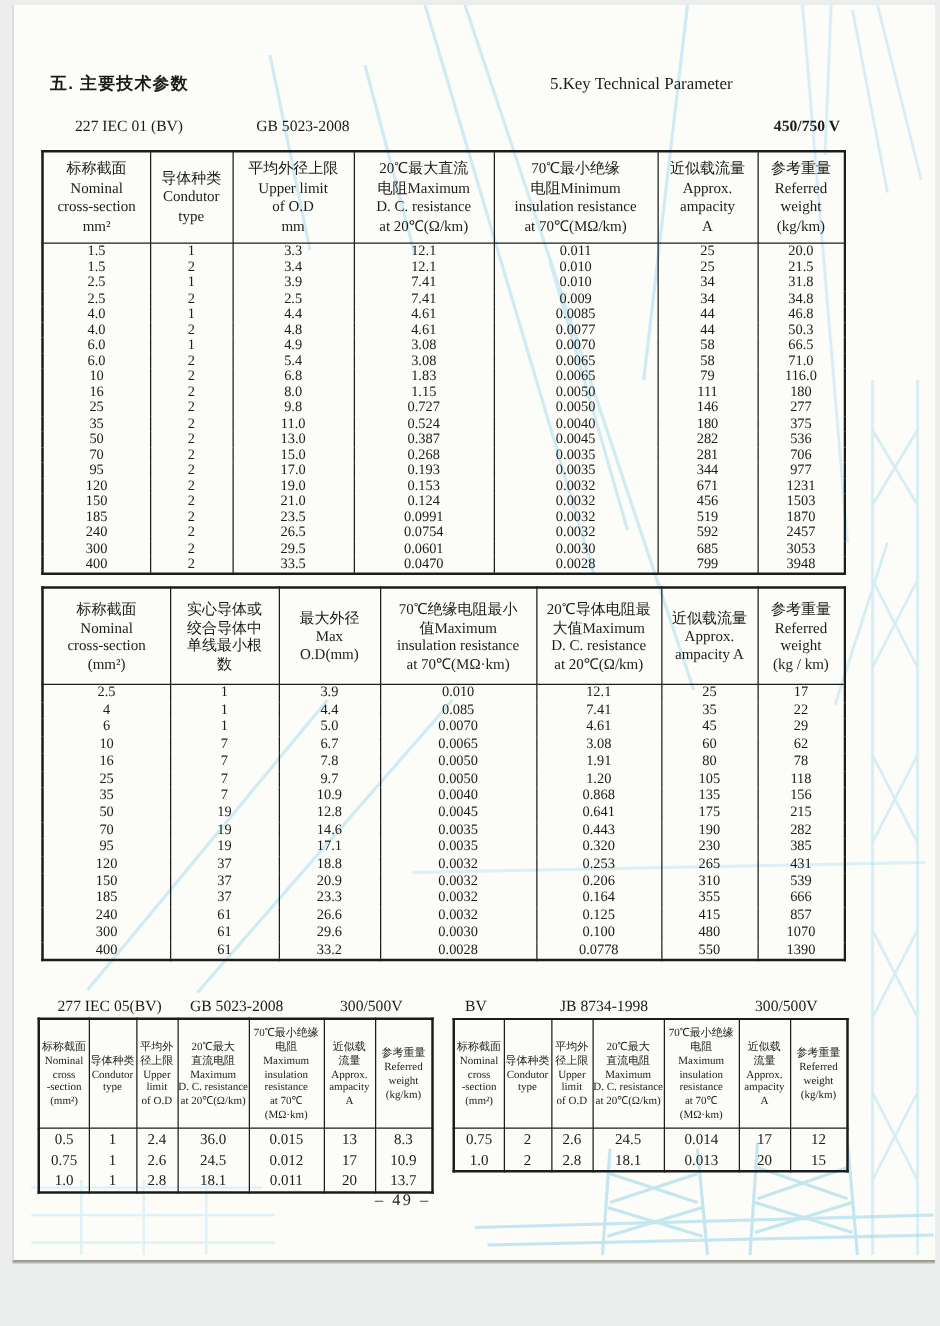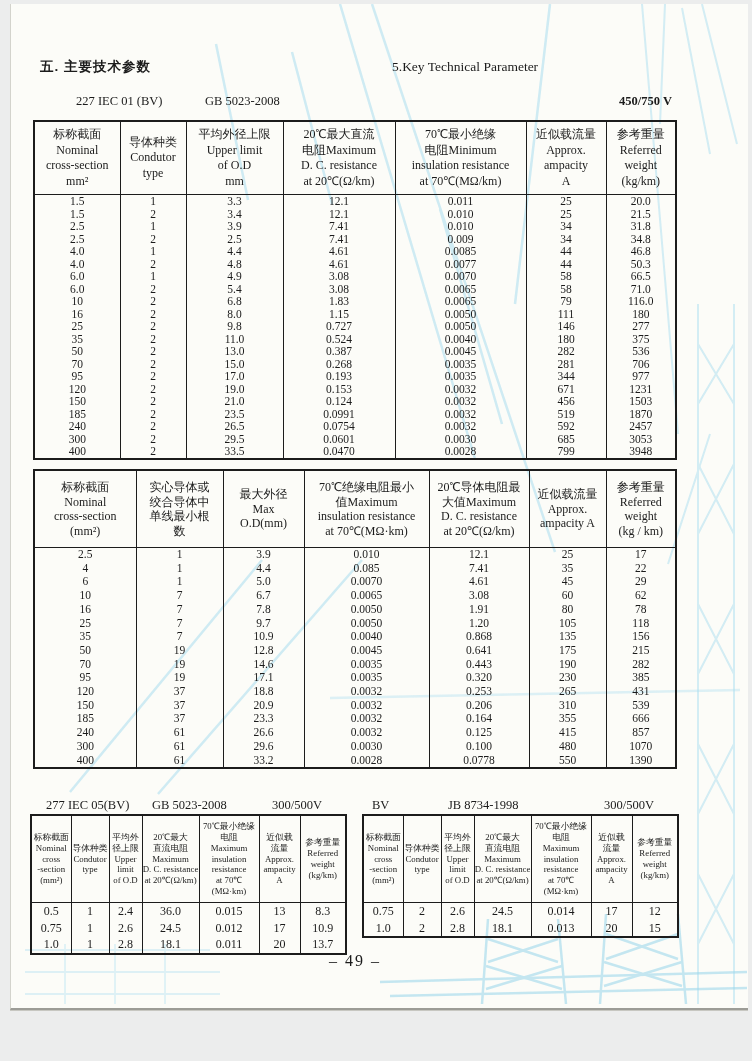--- a/index.html
+++ b/index.html
@@ -16,21 +16,21 @@
     border-bottom:2px solid #9c9c96;
     box-shadow:0 1px 0 #c7c7c1;
   }
   .watermark{position:absolute;left:10px;top:4px;pointer-events:none;}
 
   .sec-title-zh{
     position:absolute;left:40px;top:58px;
     font-family:"Liberation Sans",sans-serif;font-weight:bold;font-size:13.5px;letter-spacing:1px;
   }
   .sec-title-en{
-    position:absolute;left:392px;top:59px;font-size:13.5px;
+    position:absolute;left:392px;top:59px;font-size:13.5px;padding-left:48px;
   }
   .caption{position:absolute;font-size:12.5px;white-space:nowrap;}
   .cap-abs span{position:absolute;white-space:nowrap;}
 
   table{border-collapse:collapse;table-layout:fixed;position:absolute;background:transparent;}
   table, th, td{border:1px solid #1c1c1c;}
   table{border-width:2px;}
   th{font-weight:normal;text-align:center;vertical-align:middle;padding:1px 0;}
   td{text-align:center;vertical-align:middle;padding:0;}
   tbody td{border-top:0;border-bottom:0;}
@@ -50,22 +50,22 @@
   .t2 th{font-size:12px;line-height:14.5px;height:74px;}
   .t2 tbody td{font-size:11.5px;line-height:13.7px;height:13.7px;}
 
   
   .t3{left:30px;top:814px;width:315px;}
   .t4{left:362px;top:814px;width:315px;}
   .t3 th,.t4 th{font-size:8.8px;line-height:10.8px;height:84px;padding:1px 0;}
   .t3 tbody td,.t4 tbody td{font-size:12px;line-height:16.6px;height:16.6px;}
 
   .page-number{
-    position:absolute;left:300px;top:952px;width:110px;text-align:center;
-    font-size:16px;letter-spacing:2px;
+    position:absolute;left:300px;top:952px;width:110px;
+    font-size:13px;letter-spacing:2px;
   }
 </style>
 </head>
 <body>
 
 <div class="sheet"></div>
 
 <svg class="watermark" width="737" height="1004" viewBox="0 0 737 1004">
   <g fill="none" stroke="#a9ddef" stroke-width="2.5" opacity="0.55">
     <path d="M330 0 L465 455"></path>
@@ -97,21 +97,21 @@
   <g fill="none" stroke="#bfe6f3" stroke-width="1.8" opacity="0.5">
     <path d="M15 946 L200 946 M15 968 L210 968 M15 990 L210 990"></path>
     <path d="M55 940 L55 1000 M105 940 L105 1000 M155 940 L155 1000"></path>
   </g>
 </svg>
 
 <div class="sec-title-zh">五. 主要技术参数</div>
 <div class="sec-title-en">5.Key  Technical Parameter</div>
 
 <div class="caption cap-abs" style="top:94px;left:0;width:752px;">
-  <span style="left:60px;margin-left:16px;">227  IEC 01 (BV)</span>
+  <span style="left:60px;">227  IEC 01 (BV)</span>
   <span style="left:205px;">GB 5023-2008</span>
   <span style="right:80px;font-weight:bold;">450/750 V</span>
 </div>
 
 <table class="t1">
   <colgroup>
     <col style="width:86px">
       <col style="width:66px">
       <col style="width:97px">
     <col style="width:112px">

